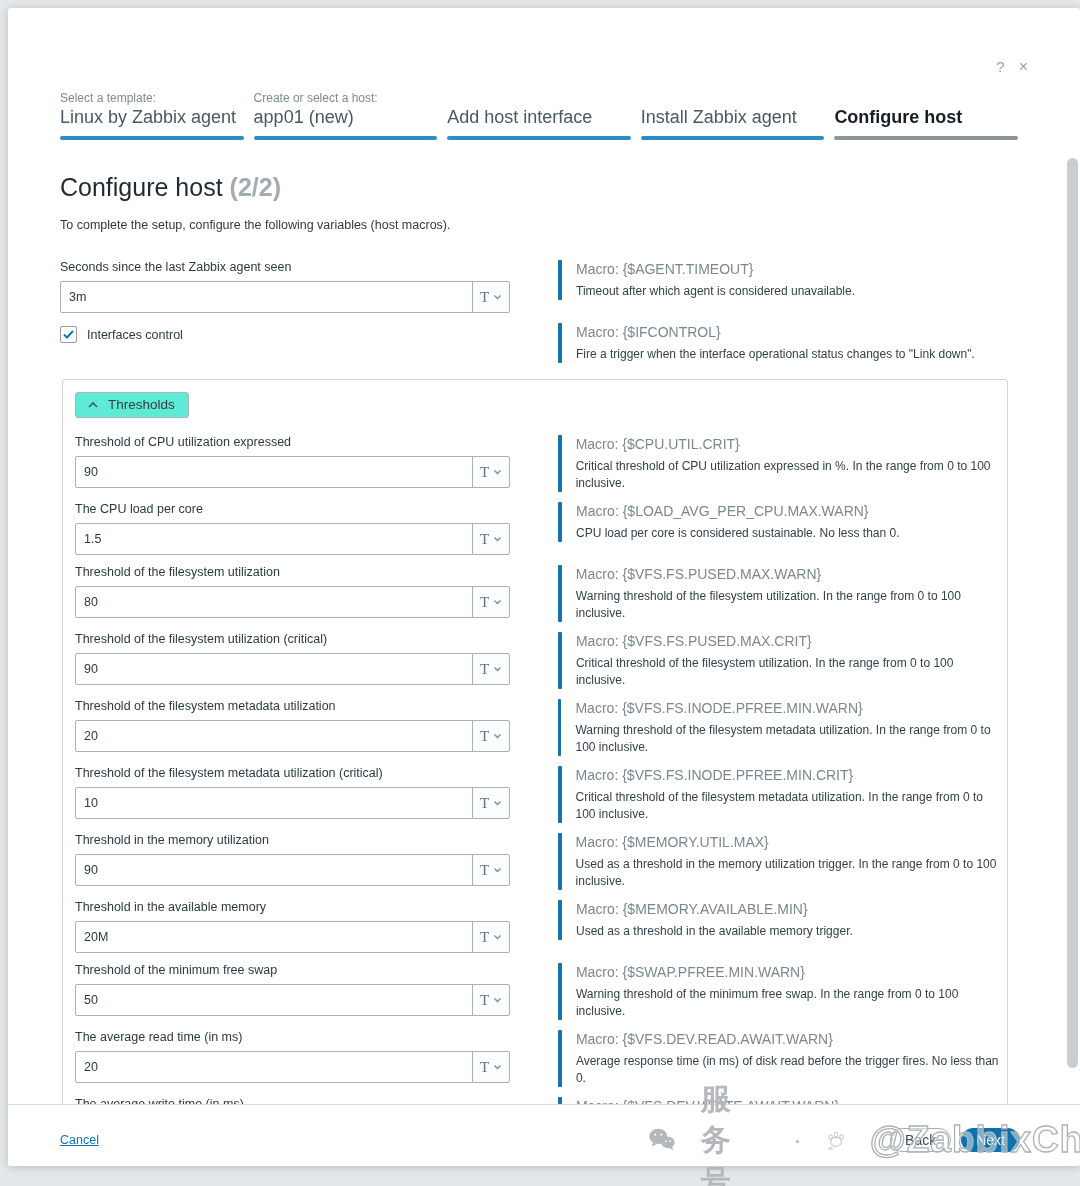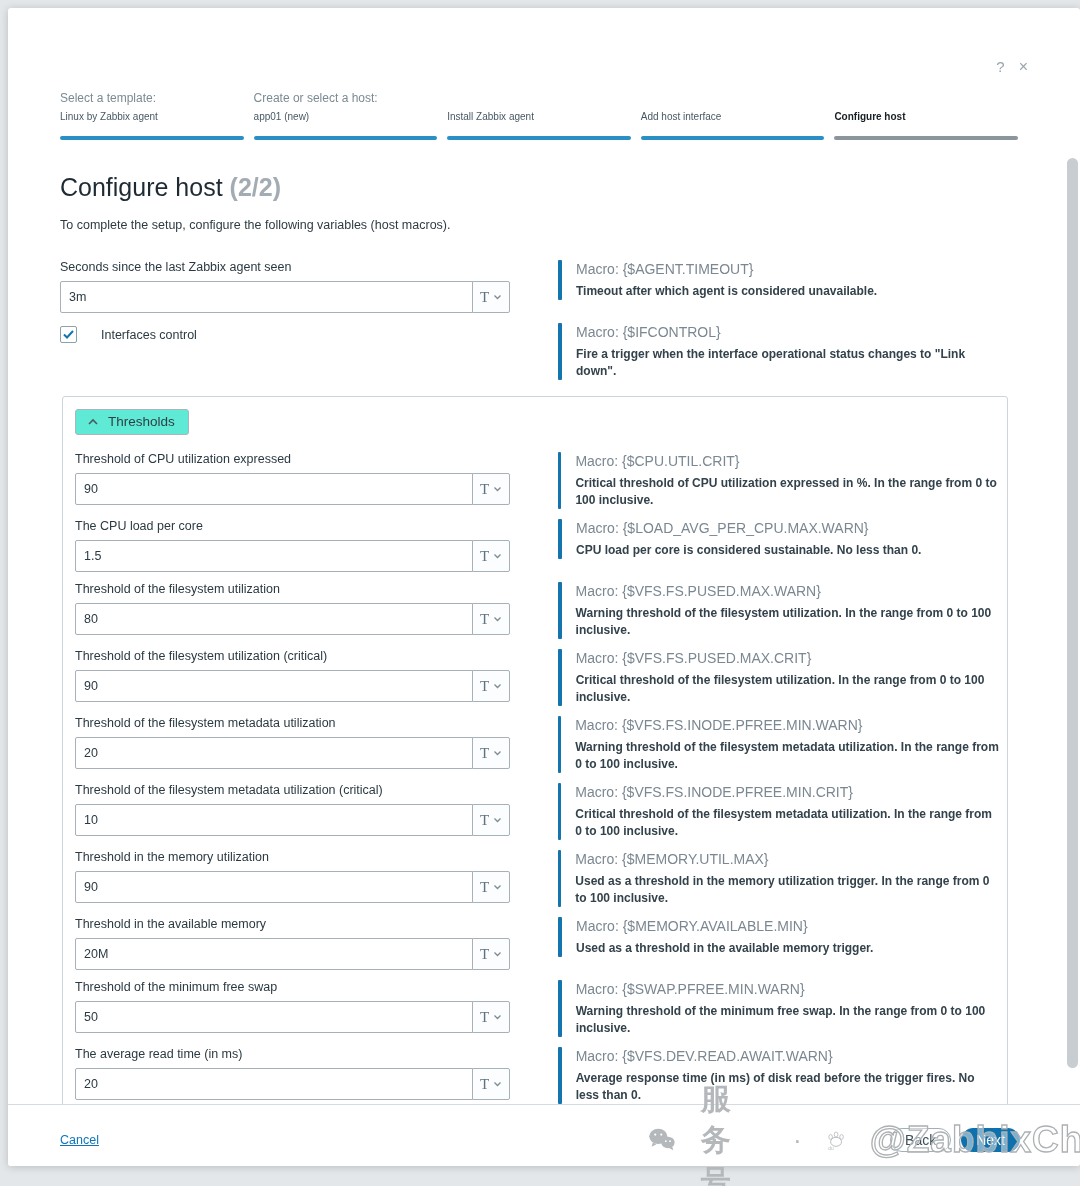--- a/index.html
+++ b/index.html
@@ -12,21 +12,21 @@
 
   
   .dlg-icons{position:absolute;top:50px;right:52px;display:flex;gap:14px;color:#9aa4ab;font-size:15px;}
   .dlg-icons span{cursor:pointer;line-height:18px;}
   .dlg-icons .close{font-size:16px;}
 
   
   .stepper{position:absolute;left:52px;right:62px;top:82px;display:flex;gap:10px;}
   .step{flex:1;display:flex;flex-direction:column;justify-content:flex-end;height:50px;}
   .step-caption{font-size:12px;color:#7b8a92;height:17px;line-height:17px;}
-  .step-name{font-size:10px;color:#475963;height:20px;line-height:20px;margin-bottom:9px;}
+  .step-name{font-size:18px;color:#475963;height:20px;line-height:20px;margin-bottom:9px;}
   .step.current .step-name{color:#171f24;font-weight:600;}
   .step-bar{height:4px;border-radius:2px;background:#2a8fc4;}
   .step.current .step-bar{background:#8b959c;}
 
   
   .dlg-body{position:absolute;left:0;right:0;top:132px;bottom:62px;overflow:hidden;
             padding:0 72px 0 52px;}
   h1.title{margin:33px 0 0 0;font-size:25px;font-weight:500;color:#1f2b33;}
   h1.title .counter{color:#a3acb2;font-weight:700;}
   .subtitle{margin:16px 0 0 0;font-size:12.5px;color:#2e3b42;}
@@ -40,27 +40,27 @@
   .input-wrap{display:flex;height:32px;border-radius:6px;}
   .text-input{flex:1;border:1px solid #a8b1b7;border-radius:2px 0 0 2px;background:#fff;
               display:flex;align-items:center;padding:0 8px;font-size:12.5px;color:#2b3a42;}
   .t-select{width:36px;margin-left:-1px;border:1px solid #a8b1b7;border-radius:0 2px 2px 0;
             background:#fcfdfe;display:flex;align-items:center;justify-content:center;gap:4px;cursor:pointer;}
   .t-glyph{font-family:"Liberation Serif", serif;font-size:15px;color:#5d7380;line-height:15px;}
 
   .macro-bar{width:4px;border-radius:1px;background:#1474ae;align-self:stretch;margin-right:14px;}
   .macro-texts{max-width:425px;padding-top:1px;}
   .macro-name{font-size:14px;line-height:17px;color:#7b8791;margin-bottom:5px;}
-  .macro-desc{font-size:12px;line-height:17px;color:#33424b;font-weight:bold;}
+  .macro-desc{font-size:12px;line-height:17px;color:#33424b;}
 
   
   .checkbox-row .f-left{display:flex;align-items:center;padding-top:3px;}
   .checkbox{width:15px;height:15px;border:1px solid #8fa0a9;border-radius:2px;background:#fff;
             display:flex;align-items:center;justify-content:center;cursor:pointer;flex-shrink:0;}
-  .checkbox-label{font-size:12.5px;color:#2b3a42;margin-left:24px;}
+  .checkbox-label{font-size:12.5px;color:#2b3a42;margin-left:10px;}
 
   
   .fieldset{margin:16px 0 0 2px;border:1px solid #ccd5d9;border-radius:3px;
             padding:12px 8px 60px 12px;height:800px;}
   .toggle{display:inline-flex;align-items:center;gap:9px;border:1px solid #a8b6bd;border-radius:3px;
           padding:4px 13px 5px 11px;font-size:13.5px;color:#313e46;background:#5eead4;cursor:pointer;
           margin-bottom:17px;}
 
   
   .footer{position:absolute;left:0;right:0;bottom:0;height:62px;background:#fff;
@@ -103,26 +103,26 @@
         <div class="step-name">Linux by Zabbix agent</div>
         <div class="step-bar"></div>
       </div>
       <div class="step">
         <div class="step-caption">Create or select a host:</div>
         <div class="step-name">app01 (new)</div>
         <div class="step-bar"></div>
       </div>
       <div class="step">
         <div class="step-caption"></div>
-        <div class="step-name">Install Zabbix agent</div>
+        <div class="step-name">Add host interface</div>
         <div class="step-bar"></div>
       </div>
       <div class="step">
         <div class="step-caption"></div>
-        <div class="step-name">Add host interface</div>
+        <div class="step-name">Install Zabbix agent</div>
         <div class="step-bar"></div>
       </div>
       <div class="step current">
         <div class="step-caption"></div>
         <div class="step-name">Configure host</div>
         <div class="step-bar"></div>
       </div>
     </div>
 
     <div class="dlg-body">

